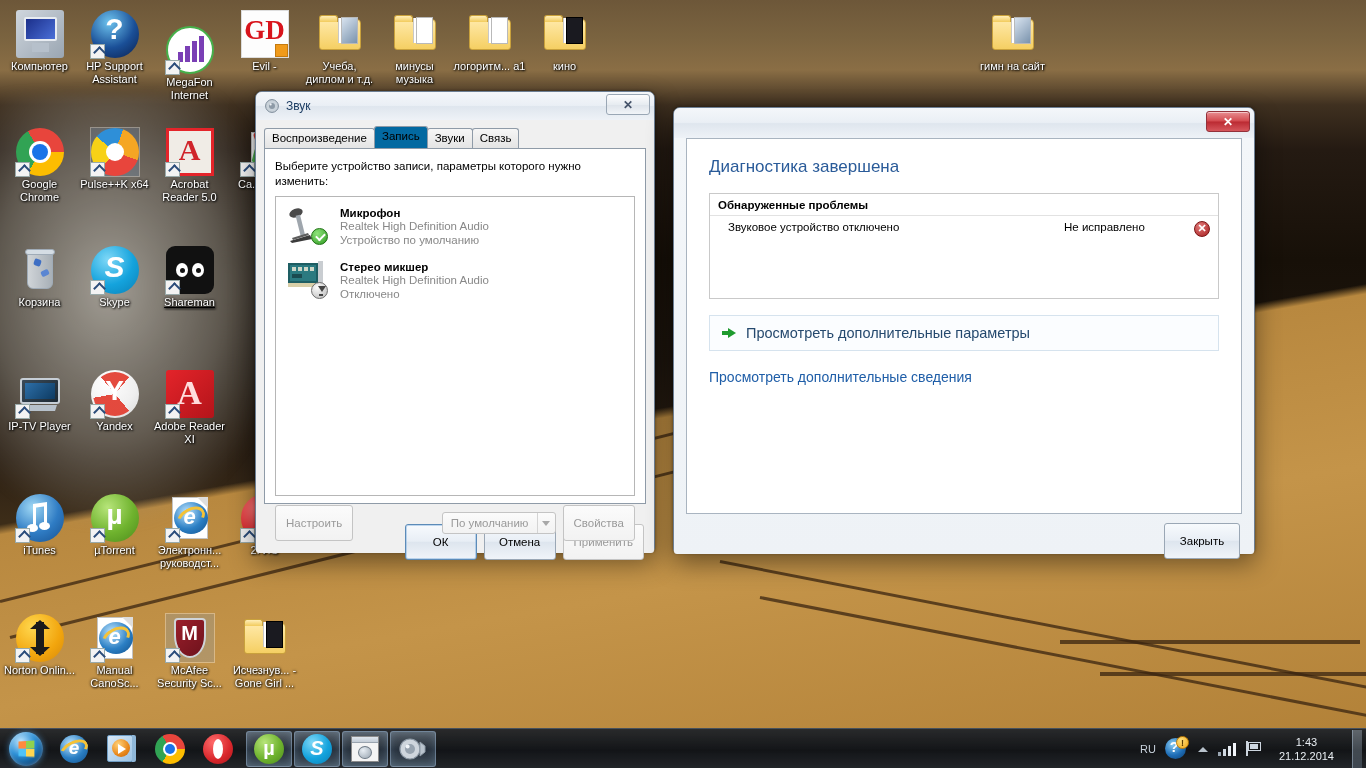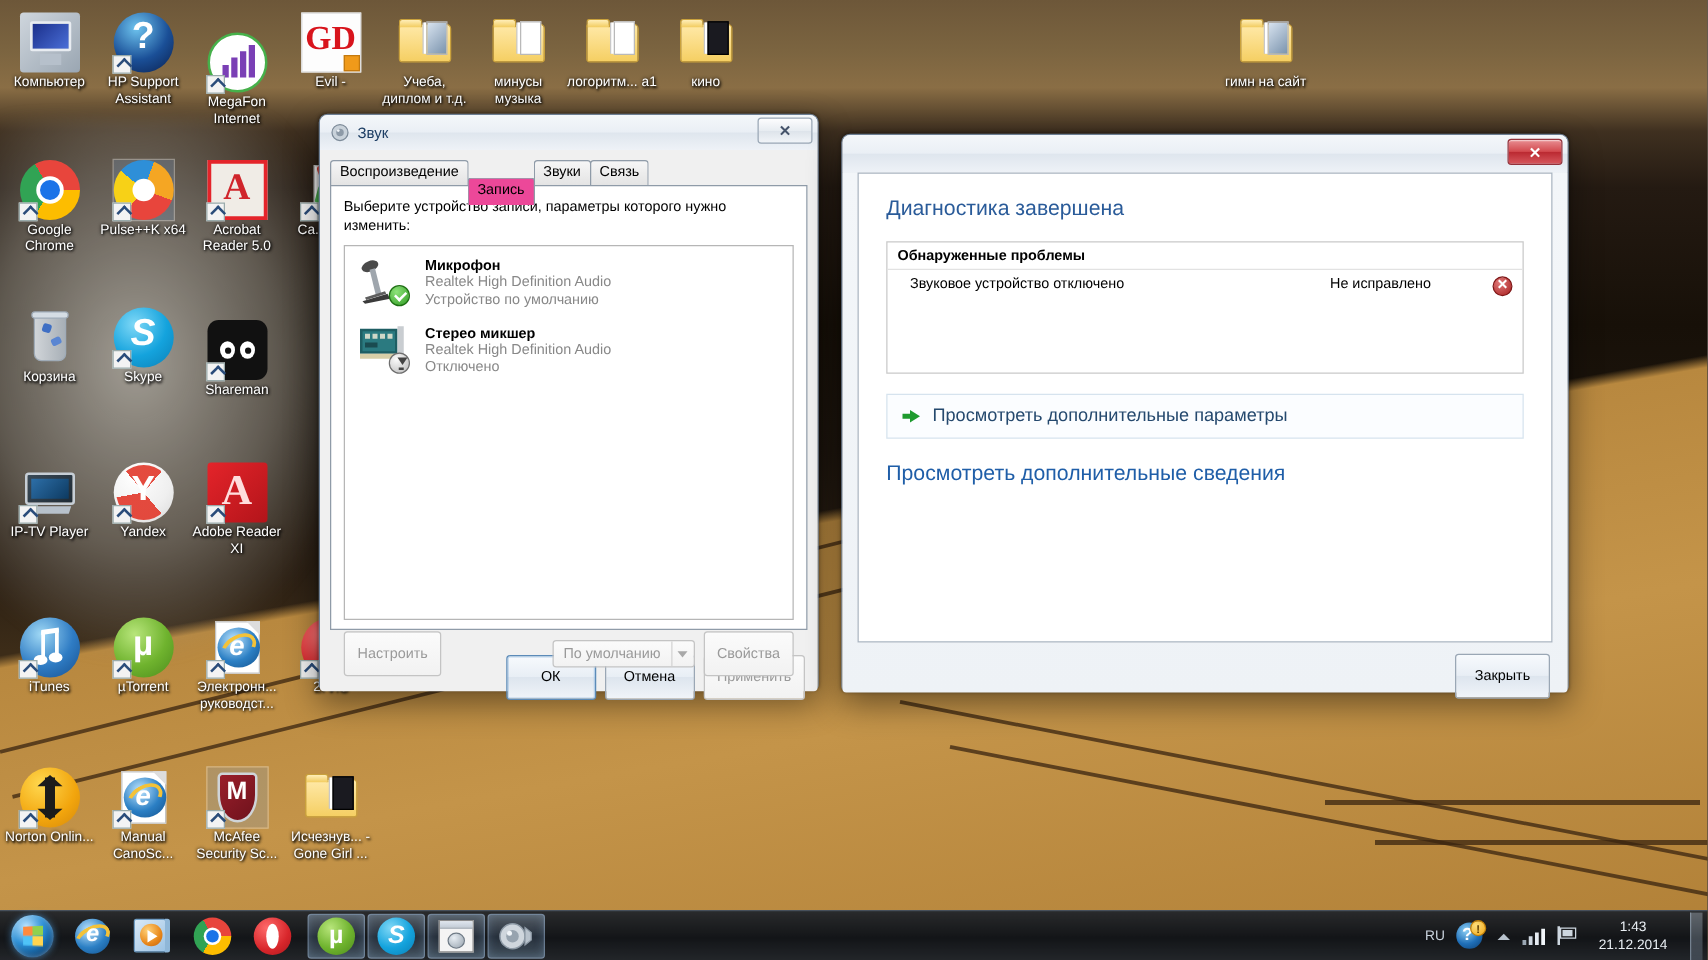--- a/index.html
+++ b/index.html
@@ -150,22 +150,22 @@
     padding:3px 7px 4px;
     border:1px solid #8f9ba8;
     border-bottom:none;
     border-radius:3px 3px 0 0;
     background:linear-gradient(to bottom,#f6f6f6,#e2e2e2);
     margin-right:-1px;
     position:relative; top:2px;
     cursor:default;
   }
   .tab.active{
-    background:#ec4899;
-    top:16px;
+    background:#0369a1;
+    top:0;
     padding-bottom:6px;
     z-index:3;
   }
   .tabpanel{
     border:1px solid #8f9ba8;
     background:#fff;
     margin:0 8px 0;
     padding:10px 10px 8px;
     position:relative; z-index:2;
   }
@@ -313,21 +313,21 @@
   .garrow{ width:14px;height:14px;position:relative;flex:none; }
   .garrow::before{
     content:"";position:absolute;left:0;top:5px;width:7px;height:4px;background:#1f9b2f;
   }
   .garrow::after{
     content:"";position:absolute;left:6px;top:2px;
     border-top:5px solid transparent;border-bottom:5px solid transparent;border-left:8px solid #1f9b2f;
   }
   .actiontext{ font-size:14.5px;color:#25496e; }
   .morelink{
-    font-size:17px;color:#1f5ea8;
+    font-size:14px;color:#1f5ea8;
     margin:18px 0 0 0;
     cursor:default;
   }
   .ts-footer{
     display:flex;justify-content:flex-end;
     padding:9px 14px 0 0;
   }
 
   
   #taskbar{
@@ -498,21 +498,21 @@
         <div class="art circle" style="background:#fff;border:2px solid #46b04a;"></div>
         <div style="position:absolute;left:12px;top:26px;width:5px;height:10px;background:#7a3fb5;"></div>
         <div style="position:absolute;left:19px;top:20px;width:5px;height:16px;background:#7a3fb5;"></div>
         <div style="position:absolute;left:26px;top:15px;width:5px;height:21px;background:#7a3fb5;"></div>
         <div style="position:absolute;left:33px;top:10px;width:5px;height:26px;background:#7a3fb5;"></div>
         <div class="shortcut-arrow"></div>
       </div>
       <div class="lbl">MegaFon Internet</div>
     </div>
 
-    <div class="dicon" style="left:152px;top:250px;">
+    <div class="dicon" style="left:152px;top:240px;text-decoration:underline;">
       <div class="glyph">
         <div class="art" style="background:#111;border-radius:9px;"></div>
         <div style="position:absolute;left:10px;top:17px;width:12px;height:14px;background:#fff;border-radius:50%;"></div>
         <div style="position:absolute;left:26px;top:17px;width:12px;height:14px;background:#fff;border-radius:50%;"></div>
         <div style="position:absolute;left:14px;top:22px;width:5px;height:5px;background:#111;border-radius:50%;"></div>
         <div style="position:absolute;left:30px;top:22px;width:5px;height:5px;background:#111;border-radius:50%;"></div>
         <div class="shortcut-arrow"></div>
       </div>
       <div class="lbl">Shareman</div>
     </div>

